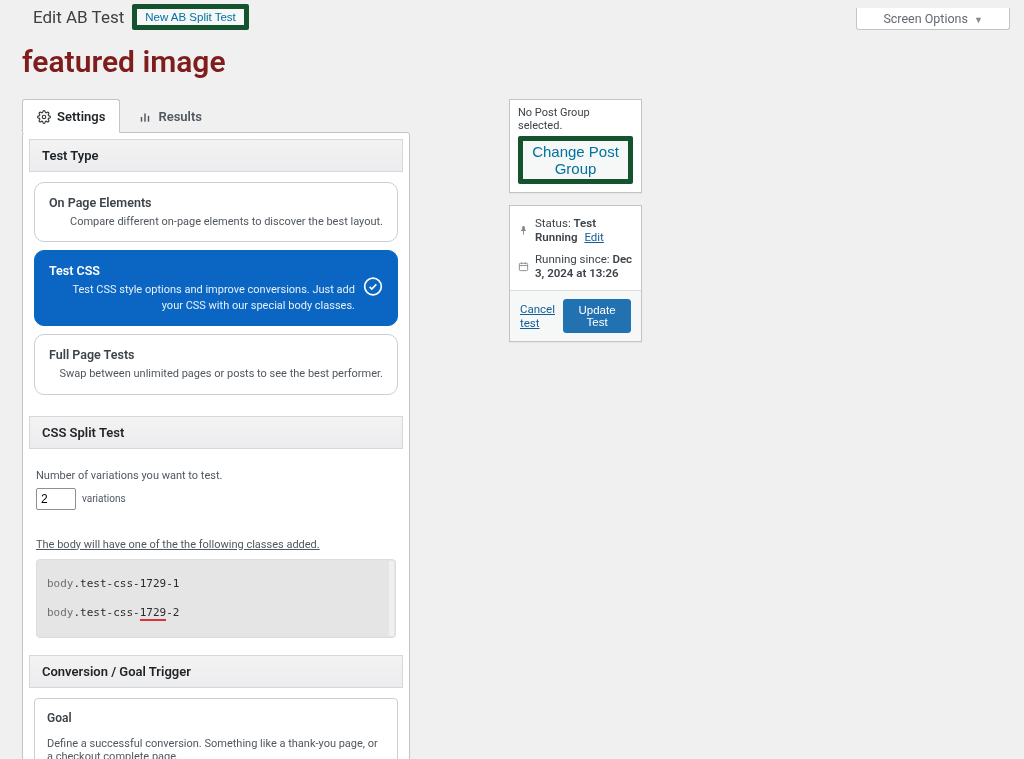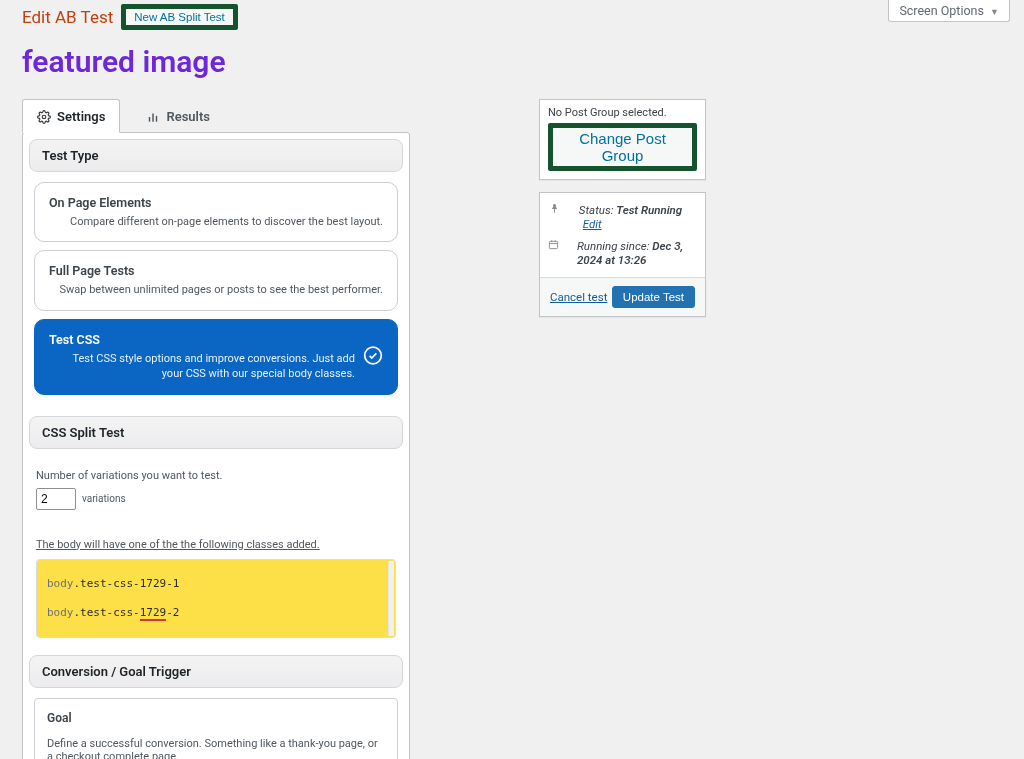--- a/index.html
+++ b/index.html
@@ -16,62 +16,62 @@
   }
   .wrap { padding: 0 20px 0 22px; }
   .header-row {
     display: flex;
     align-items: center;
     padding-top: 4px;
   }
   .page-heading {
     font-size: 17px;
     font-weight: 400;
-    color: #c2410c;
-    margin: 0 8px 0 0;
+    color: #404040;
+    margin: 0 8px 0 11px;
   }
   .btn-secondary {
     color: #0071a1;
     border: 5px solid #14532d;
     background: #f6f7f7;
     padding: 2px 8px;
     font-size: 11.5px;
     border-radius: 2px;
     cursor: pointer;
   }
   .post-title {
     font-size: 30px;
     font-weight: 600;
-    color: #6d28d9;
+    color: #7f1d1d;
     margin: 14px 0 20px 0;
   }
   .screen-options {
     position: absolute;
-    top: 0;
+    top: 8px;
     right: 14px;
     background: #fff;
     border: 1px solid #c3c4c7;
     border-top: 0;
     border-radius: 0 0 3px 3px;
-    padding: 3px 10px;
+    padding: 3px 26px;
     font-size: 12.5px;
     color: #646970;
     cursor: pointer;
   }
   .screen-options .tri { font-size: 9px; margin-left: 3px; color:#888; }
   .columns {
     display: flex;
     align-items: flex-start;
     gap: 20px;
   }
   .col-left { width: 388px; }
-  .col-right { width: 167px; margin-left: 109px; }
+  .col-right { width: 133px; margin-left: 79px; }
   .tabs {
     display: flex;
-    gap: 12px;
+    gap: 4px;
   }
   .tab {
     padding: 9px 14px 8px 14px;
     font-size: 13px;
     font-weight: 600;
     color: #50575e;
     cursor: pointer;
     display: flex;
     align-items: center;
     gap: 6px;
@@ -88,21 +88,21 @@
     background: #fff;
     border: 1px solid #c3c4c7;
     border-radius: 3px;
     margin-top: -1px;
     padding: 3px;
     box-shadow: 0 1px 1px rgba(0,0,0,0.04);
   }
   .section-head {
     background: linear-gradient(#f3f3f3, #ececee);
     border: 1px solid #d6d7da;
-    border-radius: 8px;
+    border-radius: 0;
     padding: 8px 12px;
     font-size: 13px;
     font-weight: 600;
     color: #1d2327;
     margin: 3px 3px 10px 3px;
   }
   .cards { padding: 0 8px 10px 8px; }
   .card {
     border: 1px solid #ccd0d4;
     border-radius: 10px;
@@ -142,21 +142,21 @@
   .code-box {
     border: 1px solid #dcdcde;
     border-radius: 4px;
     padding: 14px 10px;
     font-family: Consolas, Menlo, monospace;
     font-size: 11px;
     line-height: 1.8;
     color: #50575e;
     position: relative;
     margin: 8px 0 4px 0;
-    background:#fde047;
+    background:#e5e5e5;
     min-height: 56px;
   }
   .code-box .scroll-ind {
     position: absolute;
     right: 1px; top: 1px; bottom: 1px; width: 6px;
     background: #f0f0f1;
     border-left: 1px solid #e5e5e7;
   }
   .code-line .pre { color:#6c7075; }
   .code-line .cls { color:#2b2b2b; }
@@ -170,21 +170,21 @@
   .goal-box h5 { margin: 0 0 12px 0; font-size: 12px; font-weight: 600; }
   .side-box {
     background: #fff;
     border: 1px solid #c3c4c7;
     padding: 6px 8px 8px 8px;
     font-size: 11px;
     margin-bottom: 12px;
     box-shadow: 0 1px 1px rgba(0,0,0,0.04);
   }
   .side-box.stat { padding: 10px 8px; }
-  .status-row { display:flex; align-items:flex-start; gap:18px; margin-bottom:8px; font-size:11.5px;font-style:italic; }
+  .status-row { display:flex; align-items:center; gap:6px; margin-bottom:8px; font-size:11.5px; }
   .status-row .ico { width:14px; display:inline-flex; justify-content:center; color:#888; }
   .update-row {
     display:flex; justify-content:space-between; align-items:center;
     margin-top:10px;
     background:#f6f7f7;
     margin:10px -8px -10px -8px;
     padding:8px 10px;
     border-top:1px solid #dcdcde;
   }
   .link {
@@ -235,34 +235,34 @@
         </div>
       </div>
 
       <div class="panel">
         <div class="section-head">Test Type</div>
         <div class="cards">
           <div class="card">
             <h4>On Page Elements</h4>
             <p>Compare different on-page elements to discover the best layout.</p>
           </div>
-          <div class="card">
-            <h4>Full Page Tests</h4>
-            <p>Swap between unlimited pages or posts to see the best performer.</p>
-          </div>
           <div class="card selected">
             <h4>Test CSS</h4>
             <p style="padding-right:28px;">Test CSS style options and improve conversions. Just add your CSS with our special body classes.</p>
             <span class="check">
               <svg width="20" height="20" viewBox="0 0 24 24" fill="none" stroke="#fff" stroke-width="2">
                   <circle cx="12" cy="12" r="10"></circle>
                   <path d="M8 12.5l2.5 2.5L16 9.5"></path>
                 </svg>
             </span>
           </div>
+          <div class="card">
+            <h4>Full Page Tests</h4>
+            <p>Swap between unlimited pages or posts to see the best performer.</p>
+          </div>
         </div>
 
         <div class="section-head">CSS Split Test</div>
         <div class="field-block">
           <div class="help">Number of variations you want to test.</div>
           <div class="var-row">
             <input class="num-input" value="2" style="">
             <span class="suffix">variations</span>
           </div>
           <div class="help help-mt">The body will have one of the the following classes added.</div>

